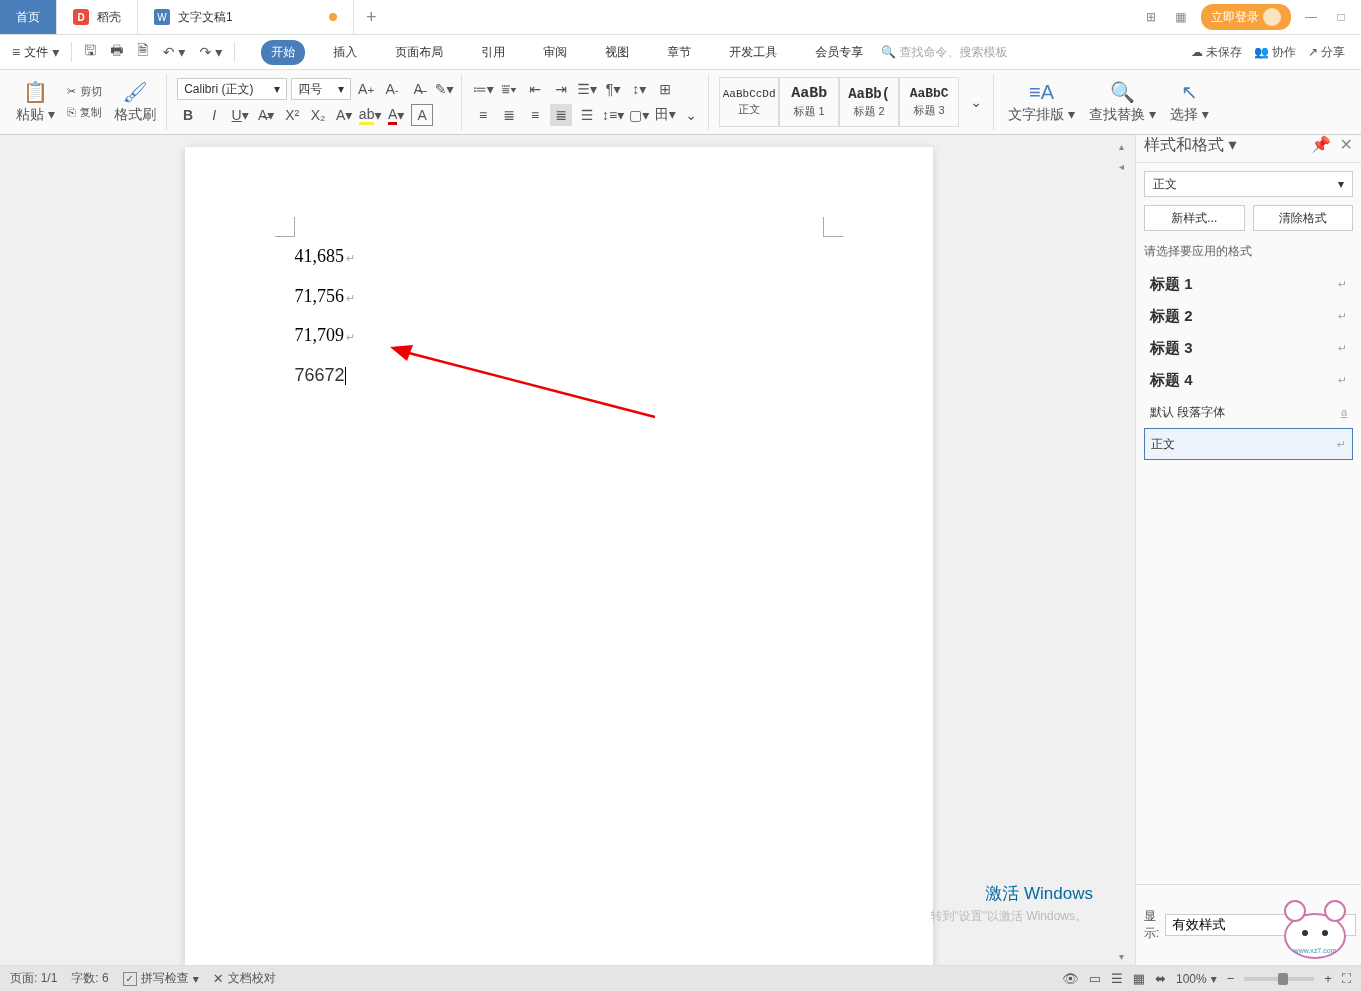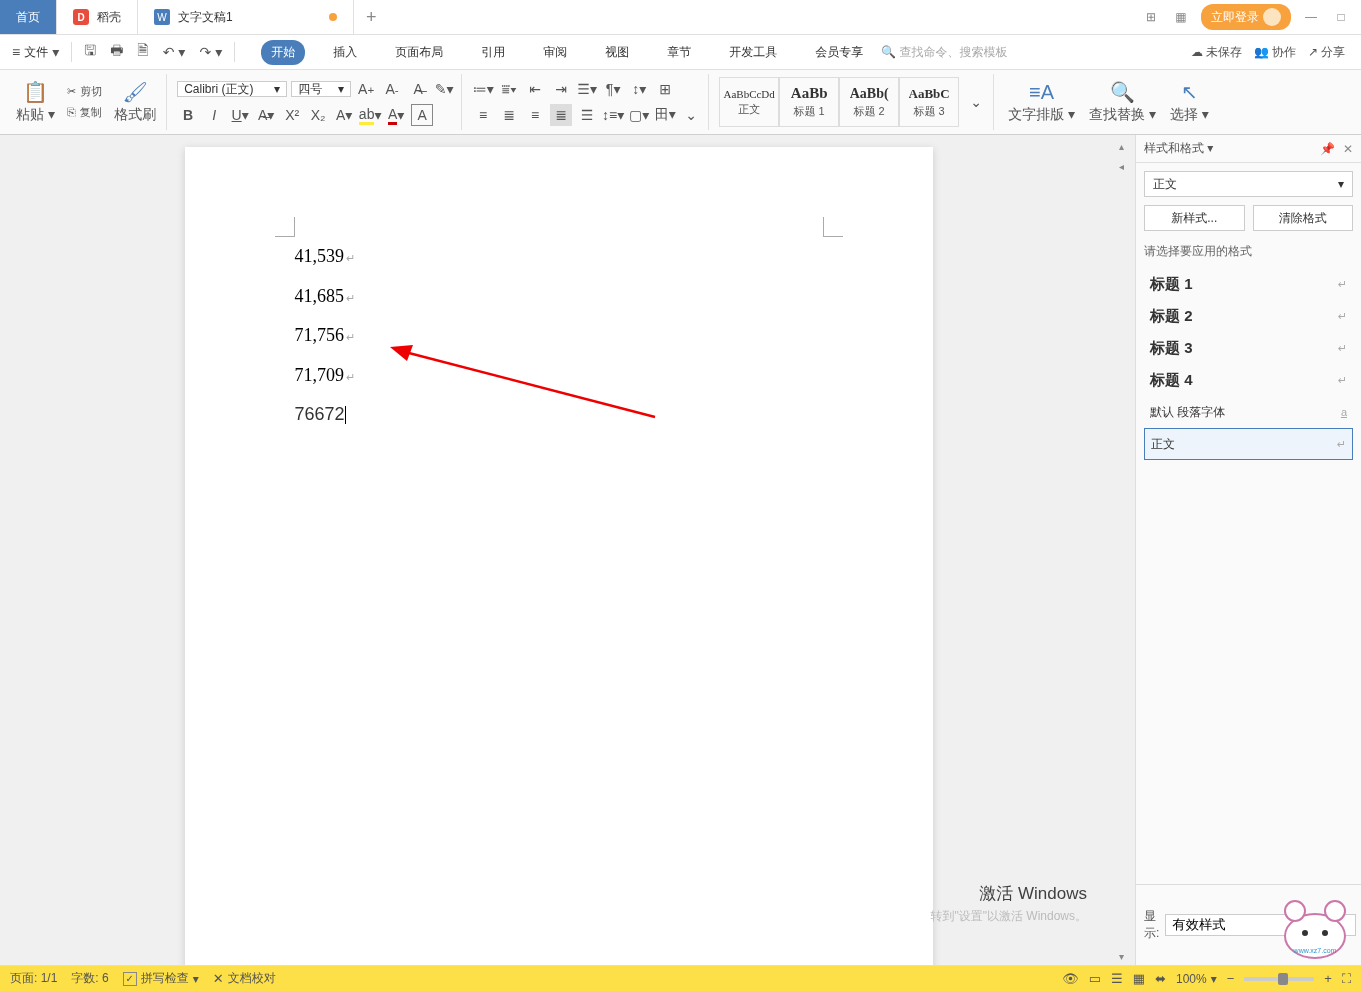--- a/index.html
+++ b/index.html
@@ -34,74 +34,74 @@
 
 
 .ribbon { height: 65px; display: flex; align-items: stretch; border-bottom: 1px solid #d0d0d0; padding: 4px 6px; gap: 4px; background: #fafafa; }
 .rgroup { display: flex; align-items: center; gap: 6px; padding: 0 6px; border-right: 1px solid #e0e0e0; }
 .rgroup:last-child { border-right: none; }
 .rbtn-v { display: flex; flex-direction: column; align-items: center; justify-content: center; gap: 2px; cursor: pointer; padding: 2px 4px; }
 .rbtn-v .ricon { font-size: 20px; color: #4a7ebb; }
 .rbtn-v .rlabel { font-size: 14px; color: #555; }
 .rbtn-stack { display: flex; flex-direction: column; gap: 2px; }
 .rbtn-h { display: flex; align-items: center; gap: 4px; cursor: pointer; padding: 2px; font-size: 11px; color: #555; }
-.combo { border: 1px solid #ccc; background: #fff; height: 16px; padding: 0 6px; display: flex; align-items: center; justify-content: space-between; font-size: 12px; }
+.combo { border: 1px solid #ccc; background: #fff; height: 22px; padding: 0 6px; display: flex; align-items: center; justify-content: space-between; font-size: 12px; }
 .combo.font { width: 110px; }
 .combo.size { width: 60px; }
 .rrow { display: flex; gap: 4px; align-items: center; }
 .rcol { display: flex; flex-direction: column; gap: 4px; }
 .ribtn { width: 22px; height: 22px; display: flex; align-items: center; justify-content: center; cursor: pointer; color: #555; font-size: 14px; }
 .style-gallery { display: flex; align-items: center; }
 .style-item { width: 60px; height: 50px; border: 1px solid #ddd; display: flex; flex-direction: column; align-items: center; justify-content: center; cursor: pointer; }
-.style-item .preview { font-family: Liberation Serif, serif; font-size: 11px; overflow: hidden; white-space: nowrap; }
+.style-item .preview { font-family: Liberation Mono, monospace; font-size: 11px; overflow: hidden; white-space: nowrap; }
 .style-item .slabel { font-size: 11px; color: #555; margin-top: 2px; }
 
 
 .main { display: flex; height: calc(100% - 35px - 35px - 65px - 26px); background: #f0f0f0; }
 .canvas-area { flex: 1; display: flex; justify-content: center; overflow: auto; position: relative; padding-top: 12px; }
 .page { width: 748px; background: #fff; box-shadow: 0 2px 8px rgba(0,0,0,0.15); padding: 90px 110px; min-height: 900px; position: relative; }
 .page .corner-tl { position: absolute; top: 70px; left: 90px; width: 20px; height: 20px; border-bottom: 1px solid #aaa; border-right: 1px solid #aaa; }
 .page .corner-tr { position: absolute; top: 70px; right: 90px; width: 20px; height: 20px; border-bottom: 1px solid #aaa; border-left: 1px solid #aaa; }
 .doc-line { font-family: "Times New Roman", serif; font-size: 18px; line-height: 2.2; color: #000; }
 .doc-line::after { content: "↵"; color: #aaa; font-size: 11px; margin-left: 2px; }
 .cursor { display: inline-block; width: 1px; height: 18px; background: #000; vertical-align: text-bottom; animation: blink 1s infinite; }
 @keyframes blink { 50% { opacity: 0; } }
 .arrow-annot { position: absolute; top: 190px; left: 200px; pointer-events: none; }
 
 .collapse-strip { width: 18px; background: #f0f0f0; display: flex; flex-direction: column; align-items: center; padding-top: 6px; gap: 6px; }
 .collapse-strip .cbtn { width: 14px; height: 14px; font-size: 10px; color: #888; cursor: pointer; }
 
 
 .sidepanel { width: 226px; background: #fafafa; border-left: 1px solid #ddd; display: flex; flex-direction: column; }
-.sp-header { height: 28px; display: flex; align-items: center; justify-content: space-between; padding: 0 8px; border-bottom: 1px solid #e0e0e0; font-size: 12px; gap: 31px; }
+.sp-header { height: 28px; display: flex; justify-content: space-between; padding: 0 8px; border-bottom: 1px solid #e0e0e0; font-size: 16px; gap: 31px; }
 .sp-header .sp-title { color: #555; }
 .sp-header .sp-icons { display: flex; gap: 8px; color: #888; }
 .sp-body { padding: 8px; flex: 1; display: flex; flex-direction: column; gap: 8px; overflow: auto; }
 .sp-select { border: 1px solid #ccc; background: #fff; height: 26px; display: flex; align-items: center; justify-content: space-between; padding: 0 8px; }
 .sp-btnrow { display: flex; gap: 8px; }
 .sp-btn { flex: 1; border: 1px solid #ccc; background: #fff; height: 26px; display: flex; align-items: center; justify-content: center; cursor: pointer; font-size: 12px; }
 .sp-label { color: #666; font-size: 12px; margin-top: 4px; }
 .sp-list { border: none; }
 .sp-item { height: 32px; display: flex; align-items: center; justify-content: space-between; padding: 0 6px; cursor: pointer; font-size: 15px; font-weight: bold; font-family: SimSun, serif; }
 .sp-item .ret { color: #aaa; font-size: 11px; font-weight: normal; }
 .sp-item.small { font-size: 12px; font-weight: normal; }
 .sp-item.selected { border: 1px solid #4a7ebb; background: #eef4fb; }
 .sp-footer { border-top: 1px solid #ddd; padding: 6px 8px; display: flex; flex-direction: row; gap: 22px; font-size: 12px; color: #555; }
 .sp-footer .frow { display: flex; align-items: center; gap: 6px; }
 .sp-footer input.show-combo { flex: 1; border: 1px solid #ccc; height: 22px; padding: 0 6px; background: #fff; }
 
 
-.statusbar { height: 26px; background: #fde047; border-top: 1px solid #ddd; display: flex; align-items: center; padding: 0 10px; gap: 14px; font-size: 12px; color: #555; }
+.statusbar { height: 26px; background: #e5e5e5; border-top: 1px solid #ddd; display: flex; align-items: center; padding: 0 10px; gap: 14px; font-size: 12px; color: #555; }
 .statusbar .sb-right { margin-left: auto; display: flex; align-items: center; gap: 10px; }
 .sbtn { cursor: pointer; display: flex; align-items: center; gap: 4px; }
 .sicon { font-size: 13px; }
 .checkbox { width: 14px; height: 14px; border: 1px solid #888; display: inline-flex; align-items: center; justify-content: center; font-size: 10px; }
 
 
-.watermark-activate { position: absolute; right: 30px; bottom: 60px; color: #404040; font-size: 17px; }
+.watermark-activate { position: absolute; right: 24px; bottom: 60px; color: #0369a1; font-size: 17px; }
 .watermark-sub { position: absolute; right: 30px; bottom: 40px; color: #bbb; font-size: 12px; }
 .mascot { position: absolute; right: 6px; bottom: 30px; width: 80px; height: 70px; }
 </style>
 </head>
 <body>
 
 <div class="titlebar">
   <div class="tab home">
       <span>首页</span>
     </div>
@@ -300,21 +300,20 @@
         <span class="rlabel"><span>选择</span> ▾</span>
       </div>
   </div>
 </div>
 
 <div class="main">
   <div class="canvas-area">
     <div class="page">
       <div class="corner-tl"></div>
       <div class="corner-tr"></div>
-      <div class="doc-line">41,539</div>
       <div class="doc-line">41,685</div>
       <div class="doc-line">71,756</div>
       <div class="doc-line">71,709</div>
       <div style="font-family:'Times New Roman',serif;font-size:18px;line-height:2.2"><span>76672</span><span class="cursor"></span></div>
       <svg class="arrow-annot" width="280" height="100" viewBox="0 0 280 100">
         <line x1="270" y1="80" x2="20" y2="15" stroke="#e00" stroke-width="2.5"></line>
         <polygon points="5,10 28,8 22,24" fill="#e00"></polygon>
       </svg>
     </div>
     <div class="watermark-activate">激活 Windows</div>

